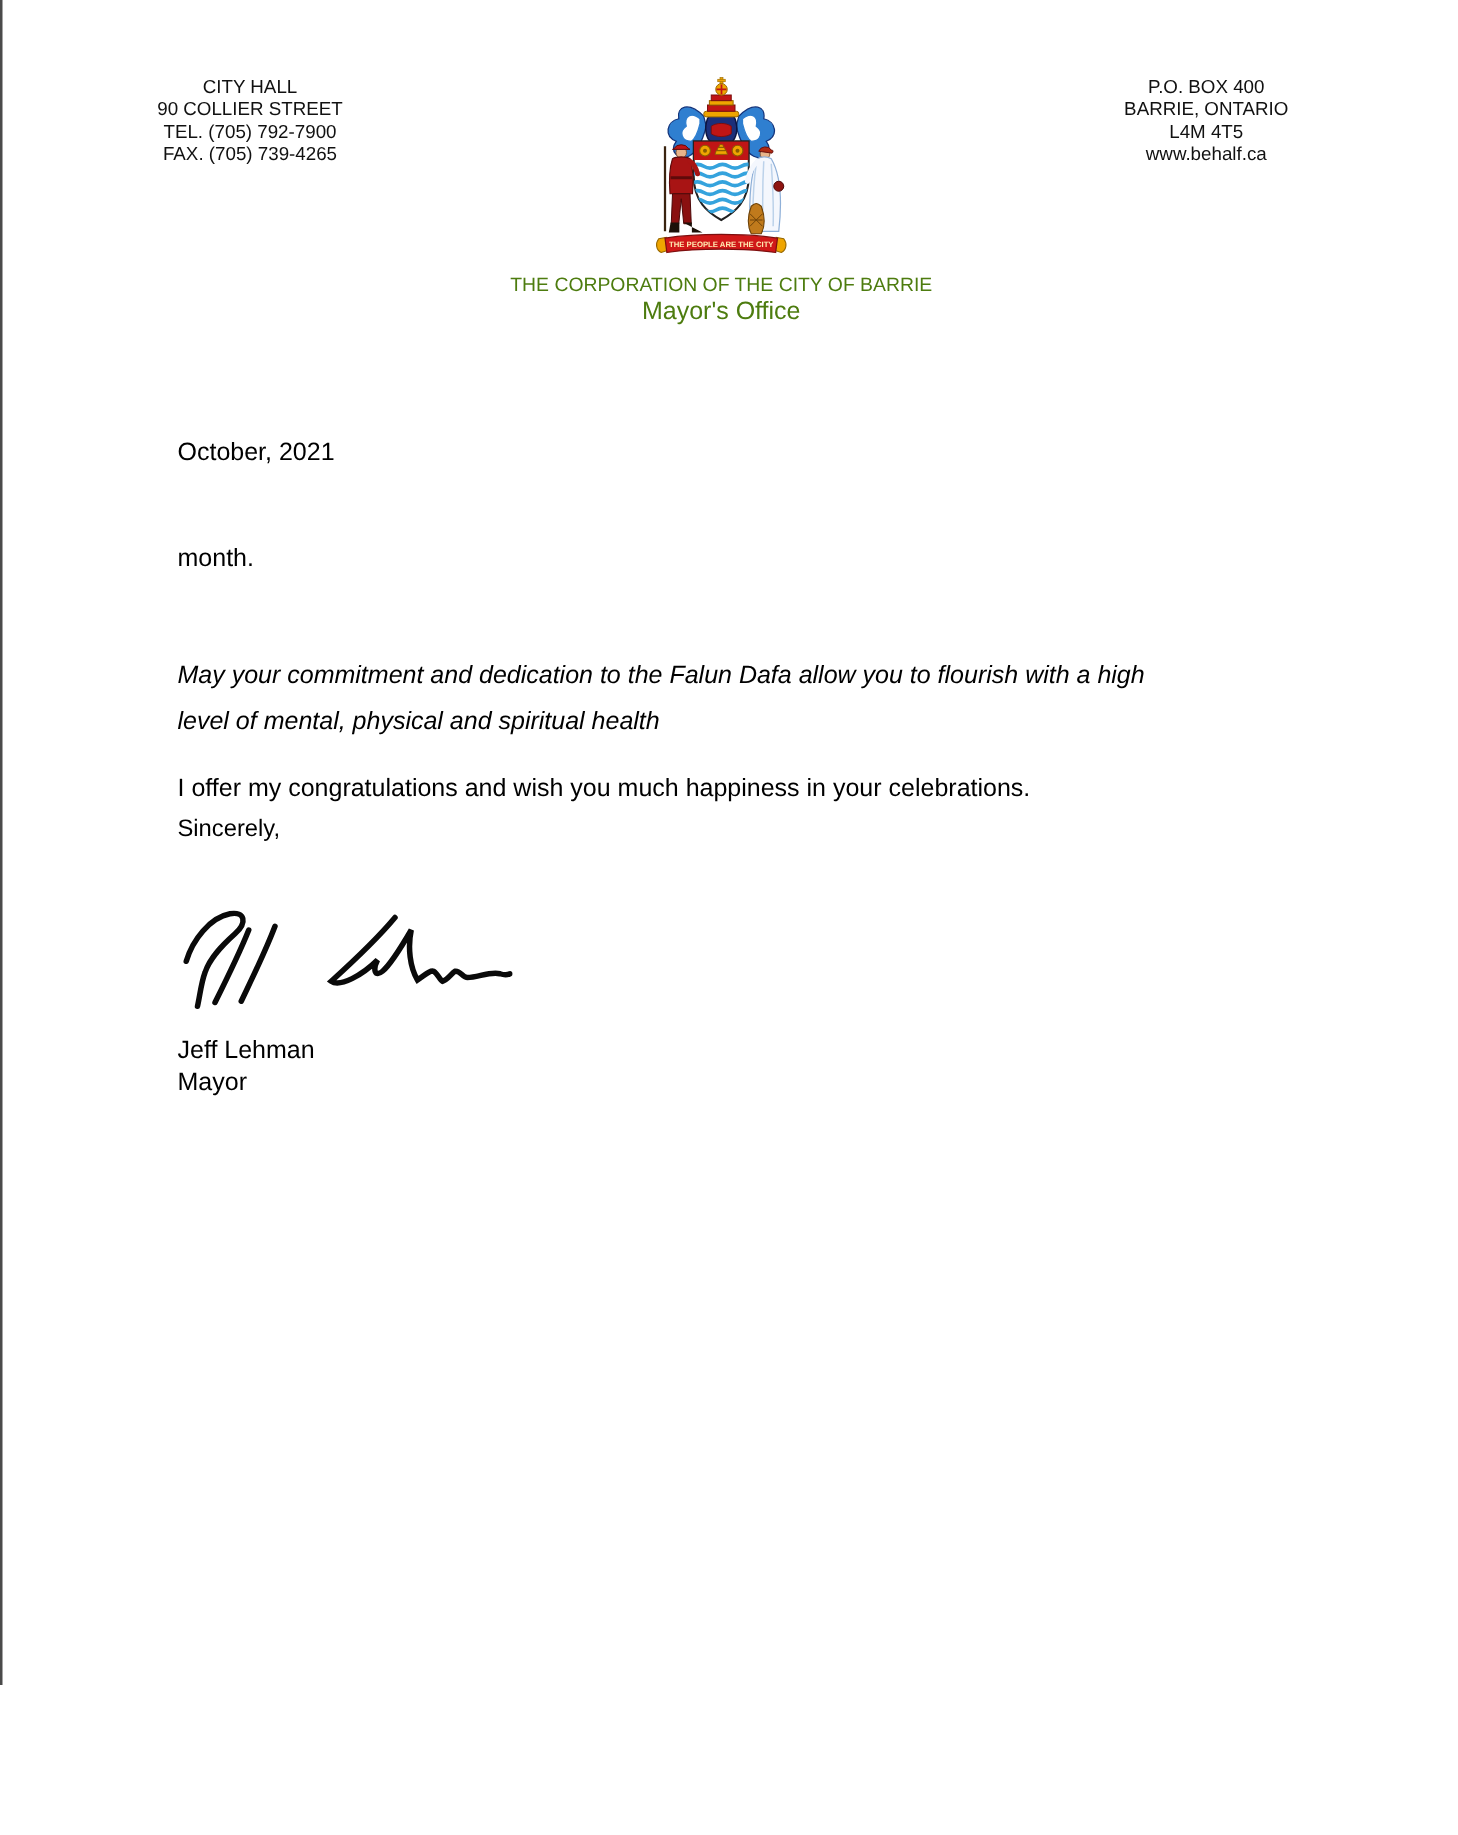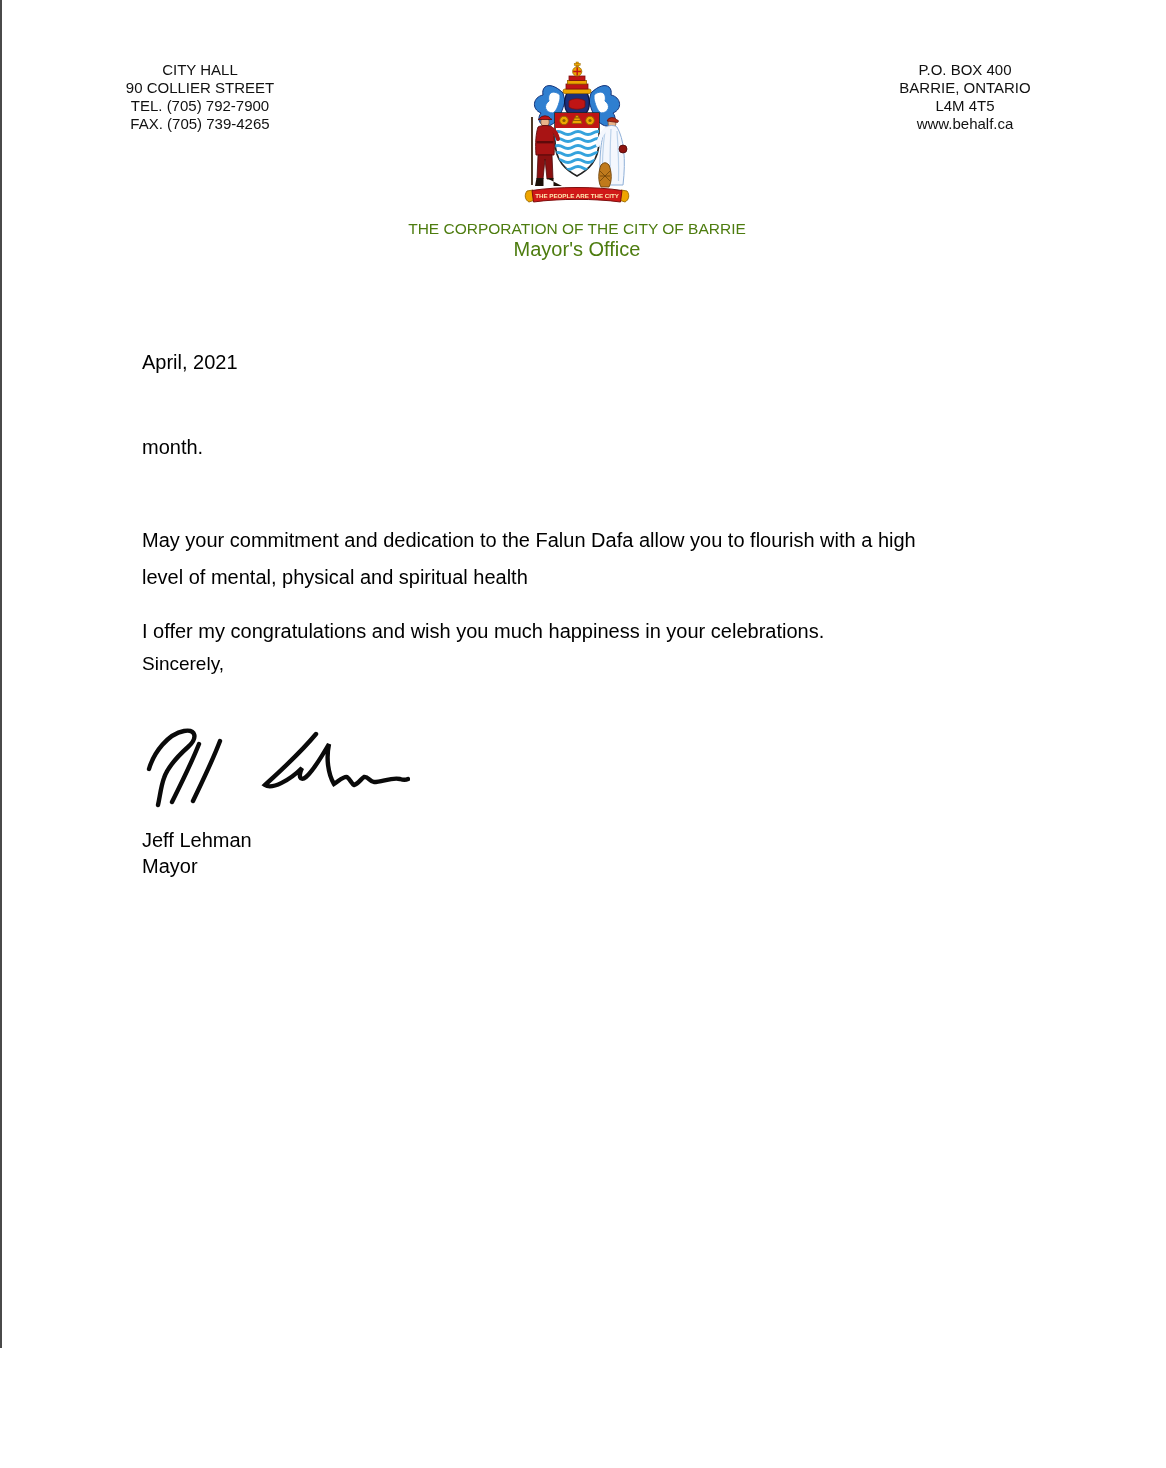--- a/index.html
+++ b/index.html
@@ -57,21 +57,21 @@
     font-size:20px;
   }
   .para {
     position:absolute;
     left:140px;
     width:900px;
     font-size:20px;
     line-height:37px;
   }
   .p1 { top:429px; }
-  .p2 { top:522px; }
+  .p2 { top:522px;font-style:italic; }
   .p3 { top:613px; }
   .closing {
     position:absolute;
     left:140px;
     top:653px;
     font-size:19px;
   }
   .signature {
     position:absolute;
     left:132px;
@@ -192,21 +192,21 @@
         <text x="62" y="136.6" text-anchor="middle" font-size="6.2" font-weight="bold" fill="#ffe9b0" font-family="Liberation Sans, sans-serif">THE PEOPLE ARE THE CITY</text>
       </g>
     </svg>
   </div>
 
   <div class="org-title">
     <div>THE CORPORATION OF THE CITY OF BARRIE</div>
     <div class="office">Mayor's Office</div>
   </div>
 
-  <div class="date">April, 2021</div>
+  <div class="date">October, 2021</div>
 
   <div class="para p1">
     <div>month.</div>
   </div>
 
   <div class="para p2">
     <div>May your commitment and dedication to the Falun Dafa allow you to flourish with a high</div>
     <div>level of mental, physical and spiritual health</div>
   </div>
 

